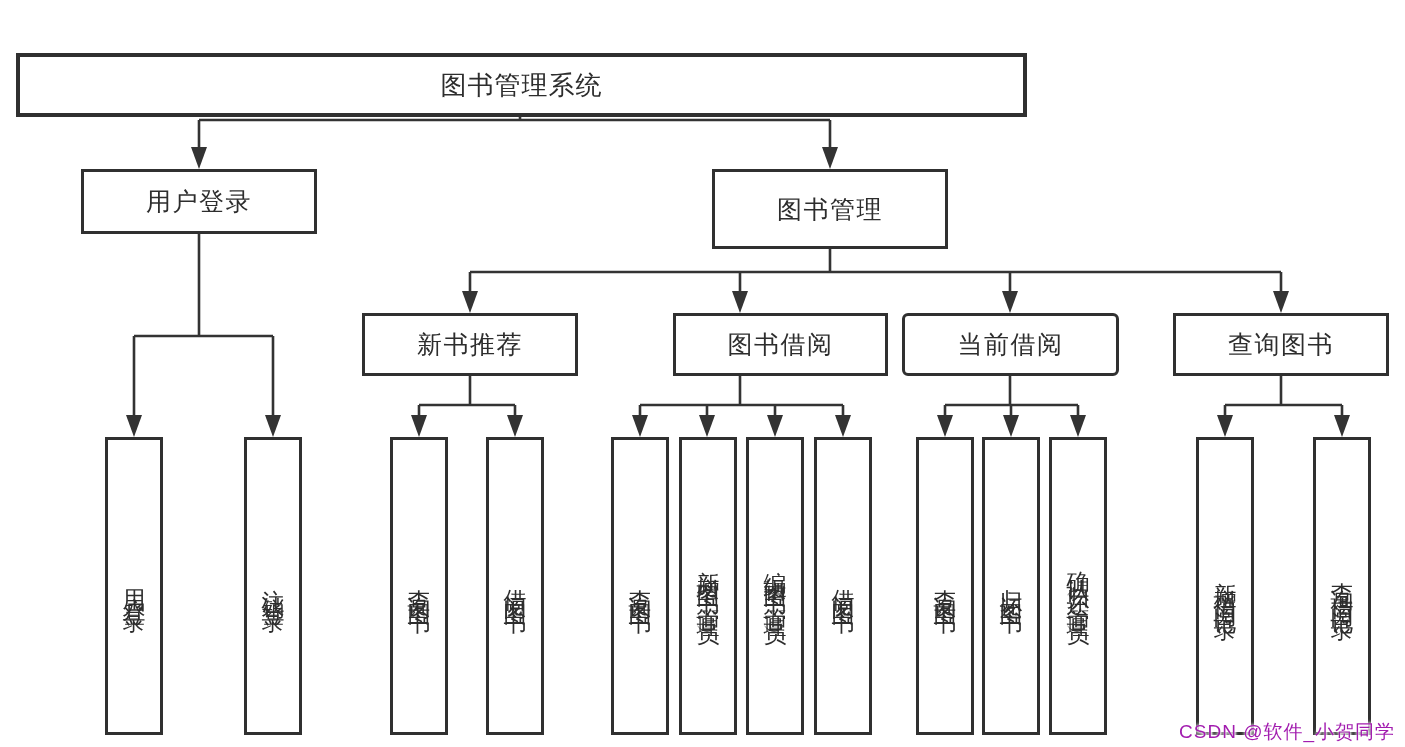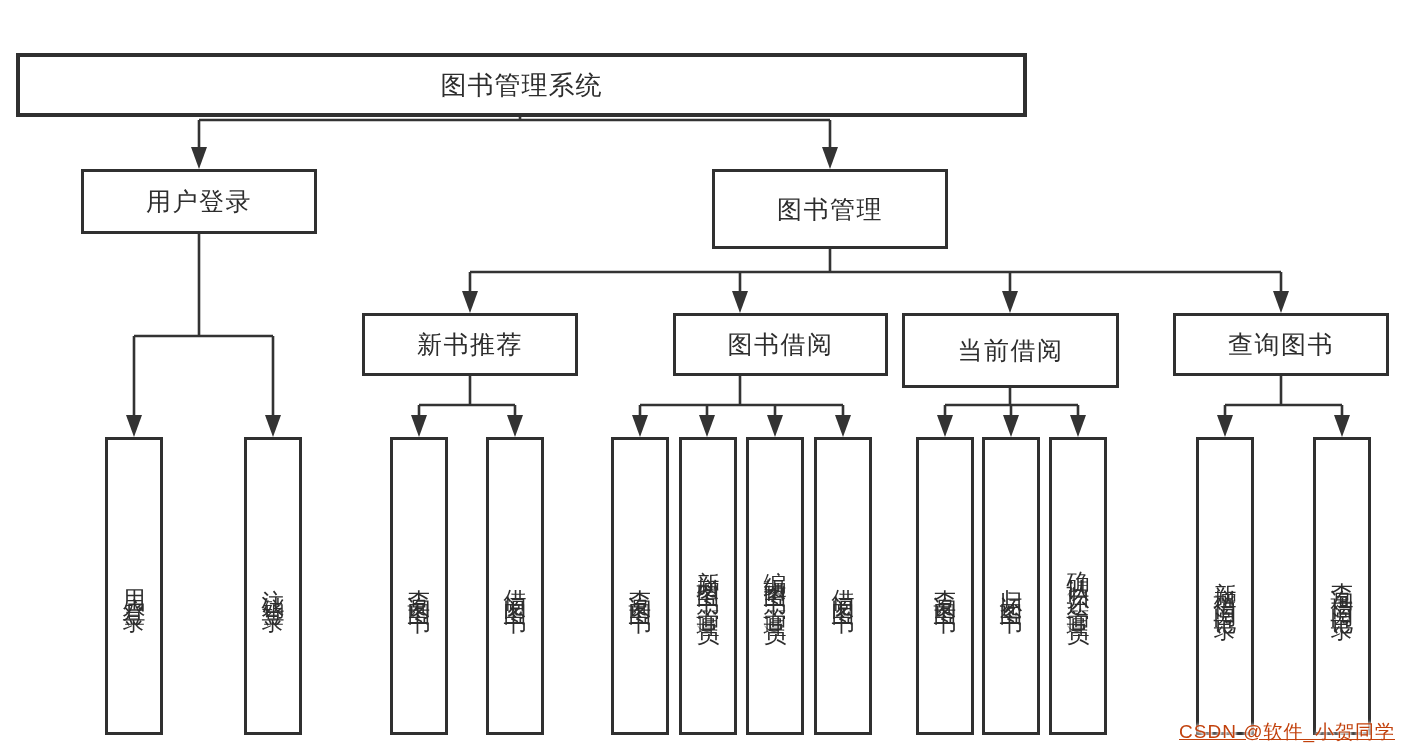--- a/index.html
+++ b/index.html
@@ -61,25 +61,24 @@
     font-size: 23px;
     letter-spacing: 0.32em;
     line-height: 1;
     white-space: nowrap;
   }
   .watermark {
     position: absolute;
     right: 10px;
     bottom: 2px;
     font-size: 19px;
-    color: #c2410c;
+    color: #a21caf;
     letter-spacing: 1px;
     z-index: 3;
     text-shadow: 0 0 3px #ffffff, 0 0 4px #ffffff, 1px 1px 2px #ffffff;
-    text-decoration: underline;
   }
 </style>
 </head>
 <body>
 
 <div class="stage">
 
   <svg class="connectors" viewBox="0 0 1405 747" xmlns="http://www.w3.org/2000/svg">
     <path d="
       M520 68 V120 M199 120 H830 M199 120 V152 M830 120 V152
@@ -110,21 +109,21 @@
     <polygon points="1342,437 1334,415 1350,415"></polygon>
   </svg>
 
   <div class="node root-node" style="left:16px; top:13px; width:1011px; height:64px;margin-top:40px;">图书管理系统</div>
 
   <div class="node h-node" style="left:81px; top:169px; width:236px; height:65px;">用户登录</div>
   <div class="node h-node" style="left:712px; top:169px; width:236px; height:80px;">图书管理</div>
 
   <div class="node h-node" style="left:362px; top:313px; width:216px; height:63px;">新书推荐</div>
   <div class="node h-node" style="left:633px; top:313px; width:215px; height:63px;margin-left:40px;">图书借阅</div>
-  <div class="node h-node" style="left:902px; top:313px; width:217px; height:75px;">当前借阅</div>
+  <div class="node h-node" style="left:902px; top:313px; width:217px; height:63px;border-radius:6px;">当前借阅</div>
   <div class="node h-node" style="left:1173px; top:313px; width:216px; height:63px;">查询图书</div>
 
   <div class="node v-node" style="left:105px; top:437px; width:58px; height:298px;">
     <span class="v-text">用户登录</span>
   </div>
   <div class="node v-node" style="left:244px; top:437px; width:58px; height:298px;">
     <span class="v-text">注销登录</span>
   </div>
 
   <div class="node v-node" style="left:390px; top:437px; width:58px; height:298px;">

